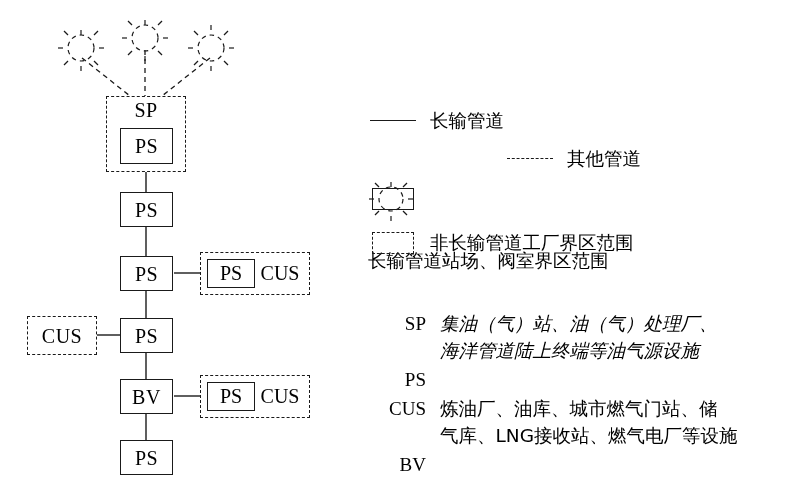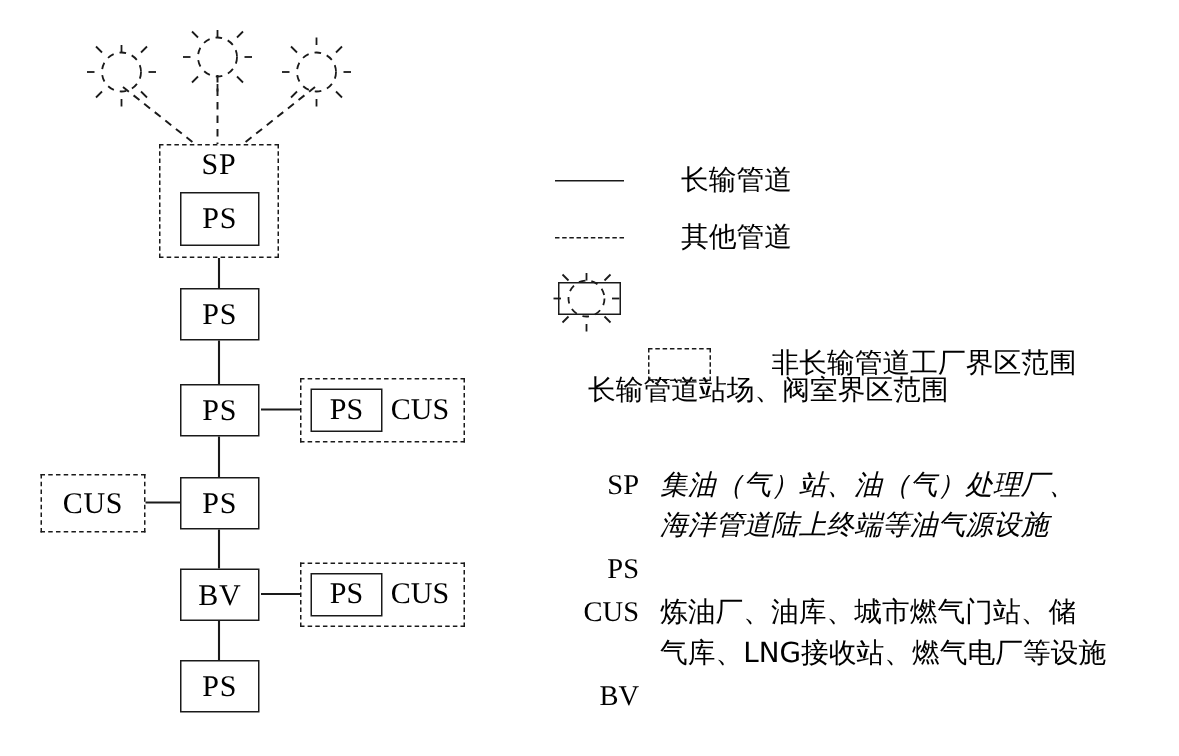--- a/index.html
+++ b/index.html
@@ -83,21 +83,20 @@
     width: 62px;
     flex: 0 0 62px;
     position: relative;
     height: 34px;
   }
   .legend-text {
     font-size: 19.5px;
     line-height: 26px;
     padding-top: 4px;
     white-space: nowrap;
-    margin-left: 24px;
   }
   .sym-solid-line {
     position: absolute;
     left: 2px; top: 16px;
     width: 46px; height: 0;
     border-top: 1.6px solid #1a1a1a;
   }
   .sym-dash-line {
     position: absolute;
     left: 2px; top: 16px;
@@ -269,36 +268,36 @@
 
   <div id="legend">
 
     <div class="legend-row" style="height:38px;">
       <div class="legend-sym">
         <div class="sym-solid-line"></div>
       </div>
       <div class="legend-text">长输管道</div>
     </div>
 
-    <div class="legend-row" style="height:40px;">
+    <div class="legend-row" style="height:40px;justify-content:center;">
       <div class="legend-sym">
         <div class="sym-dash-line"></div>
       </div>
       <div class="legend-text">其他管道</div>
     </div>
 
 
     <div class="legend-row" style="height:44px;flex-direction:column;">
       <div class="legend-sym">
         <div class="sym-rect-solid"></div>
       </div>
       <div class="legend-text">长输管道站场、阀室界区范围</div>
     </div>
 
-    <div class="legend-row" style="height:44px;justify-content:center;">
+    <div class="legend-row" style="height:44px;">
       <div class="legend-sym">
         <div class="sym-rect-dashed"></div>
       </div>
       <div class="legend-text">非长输管道工厂界区范围</div>
     </div>
 
   </div>
 
   <div id="abbrevs">
 

